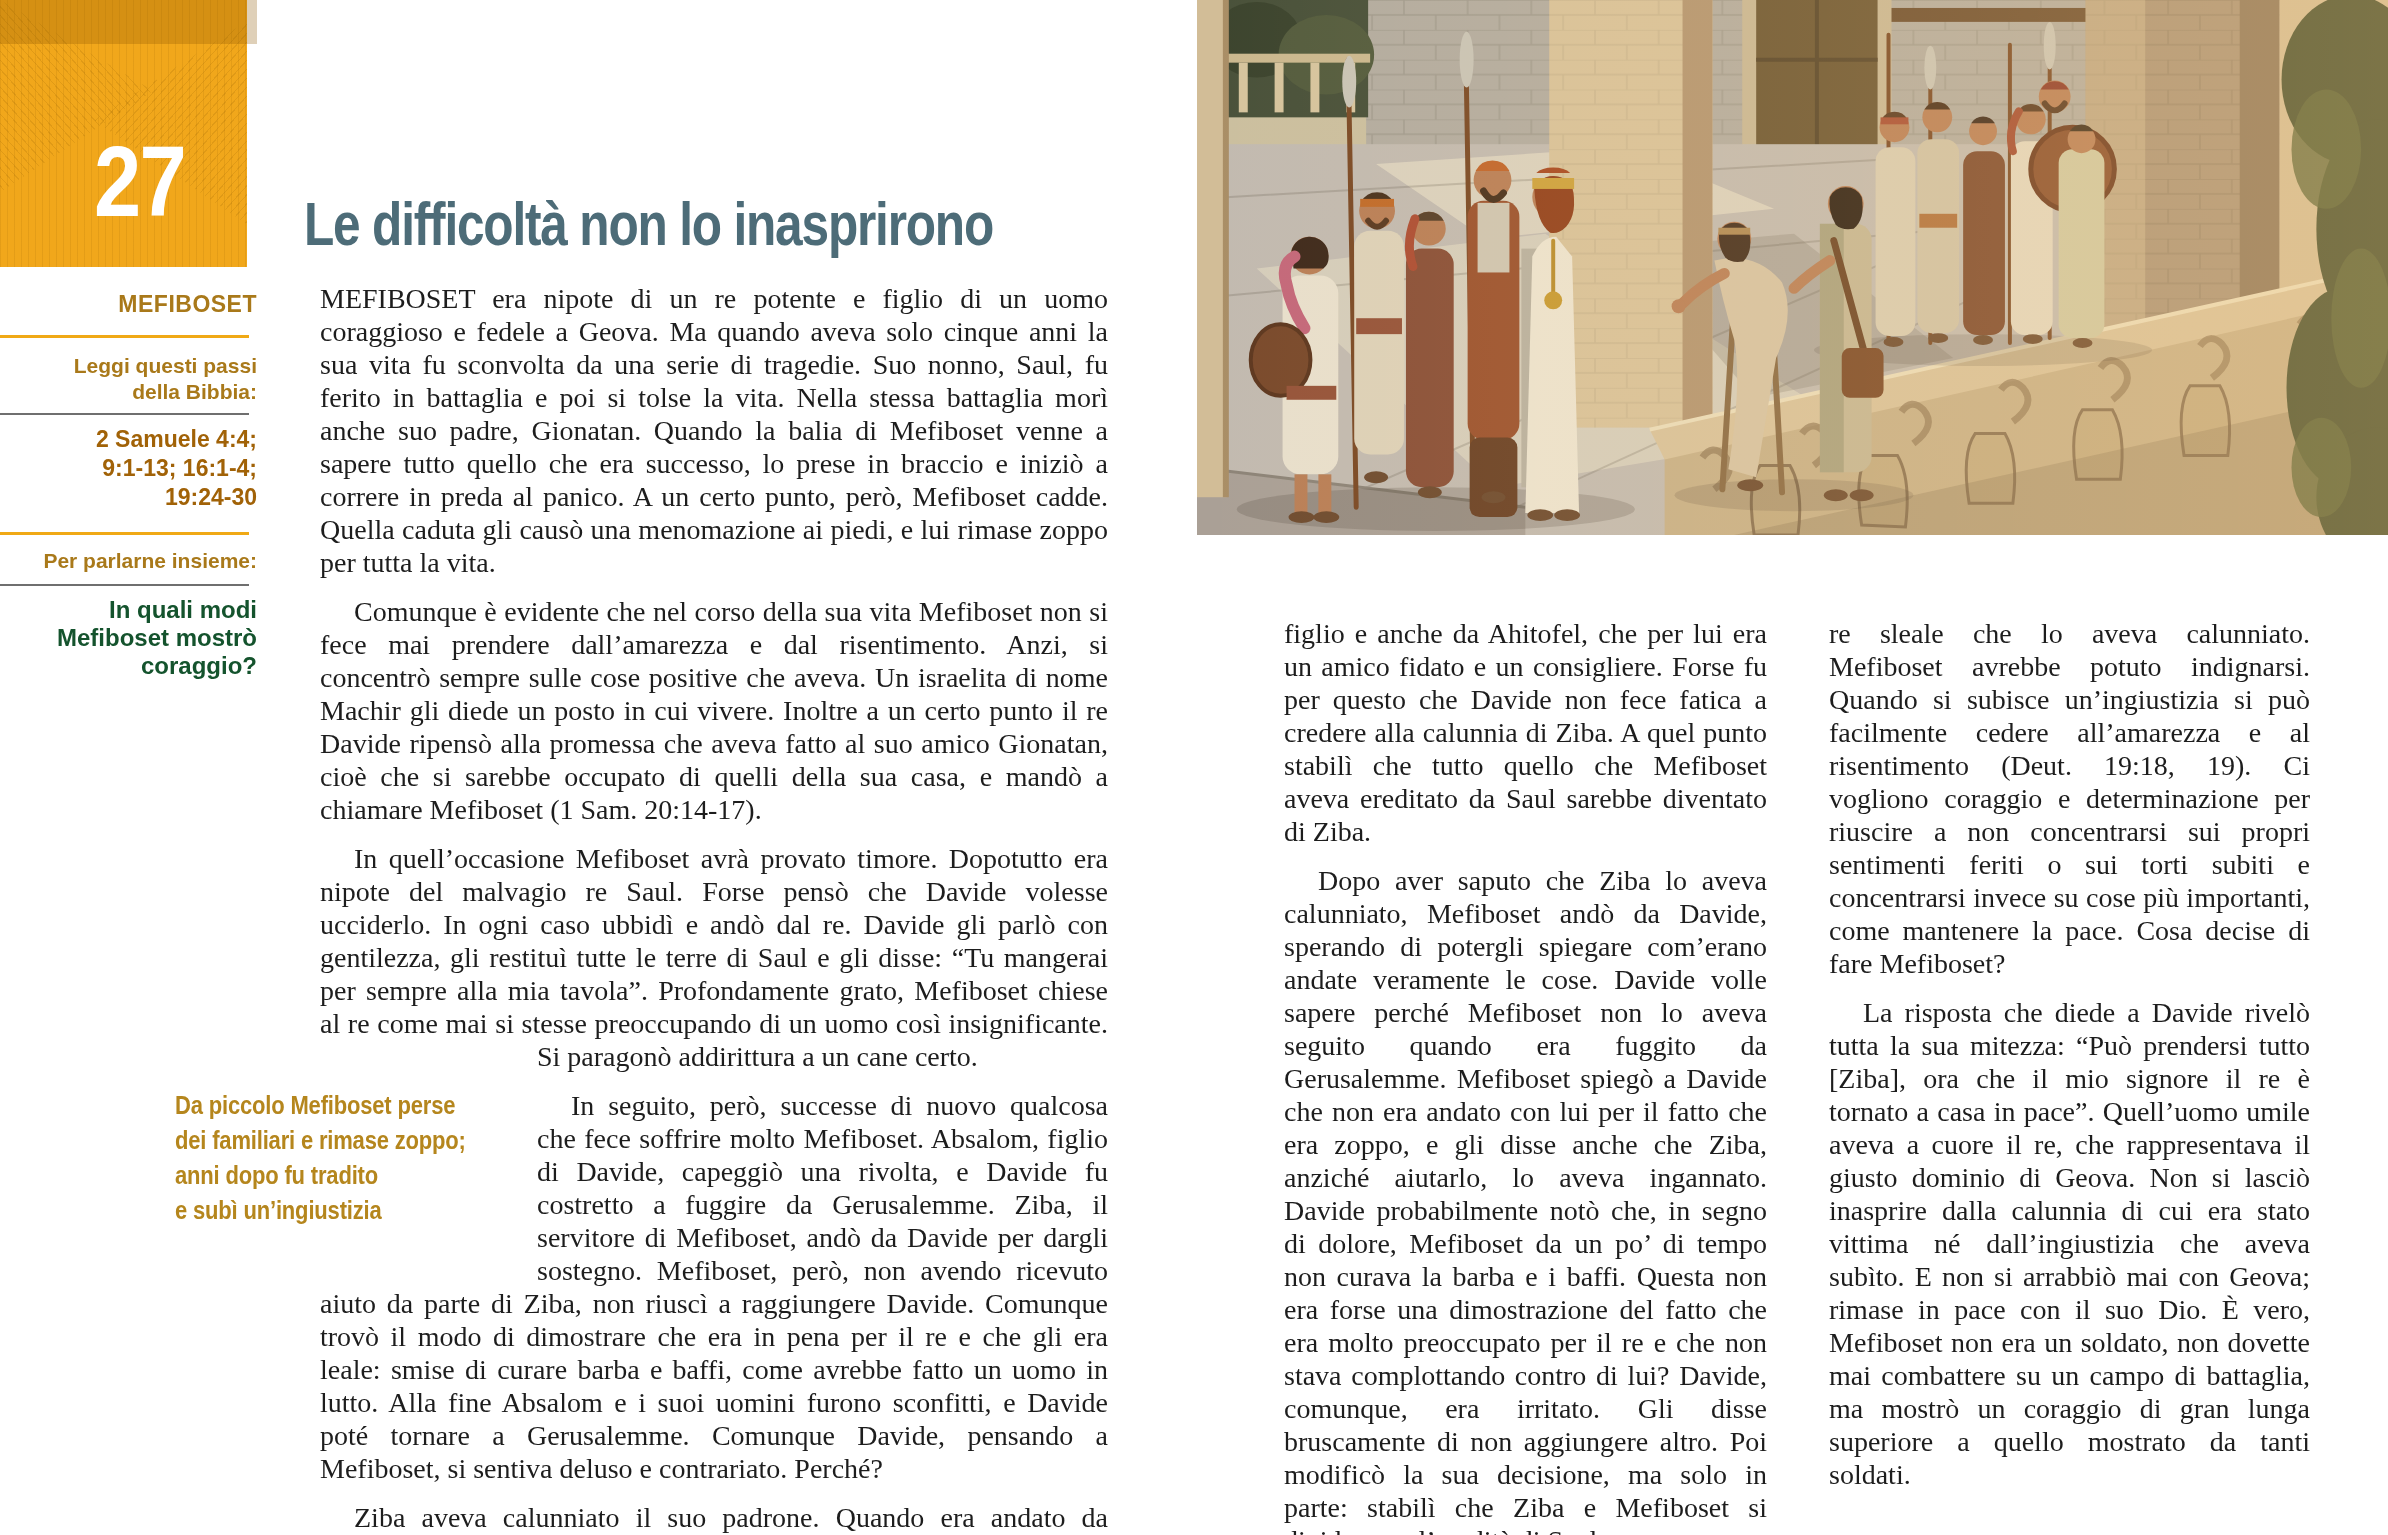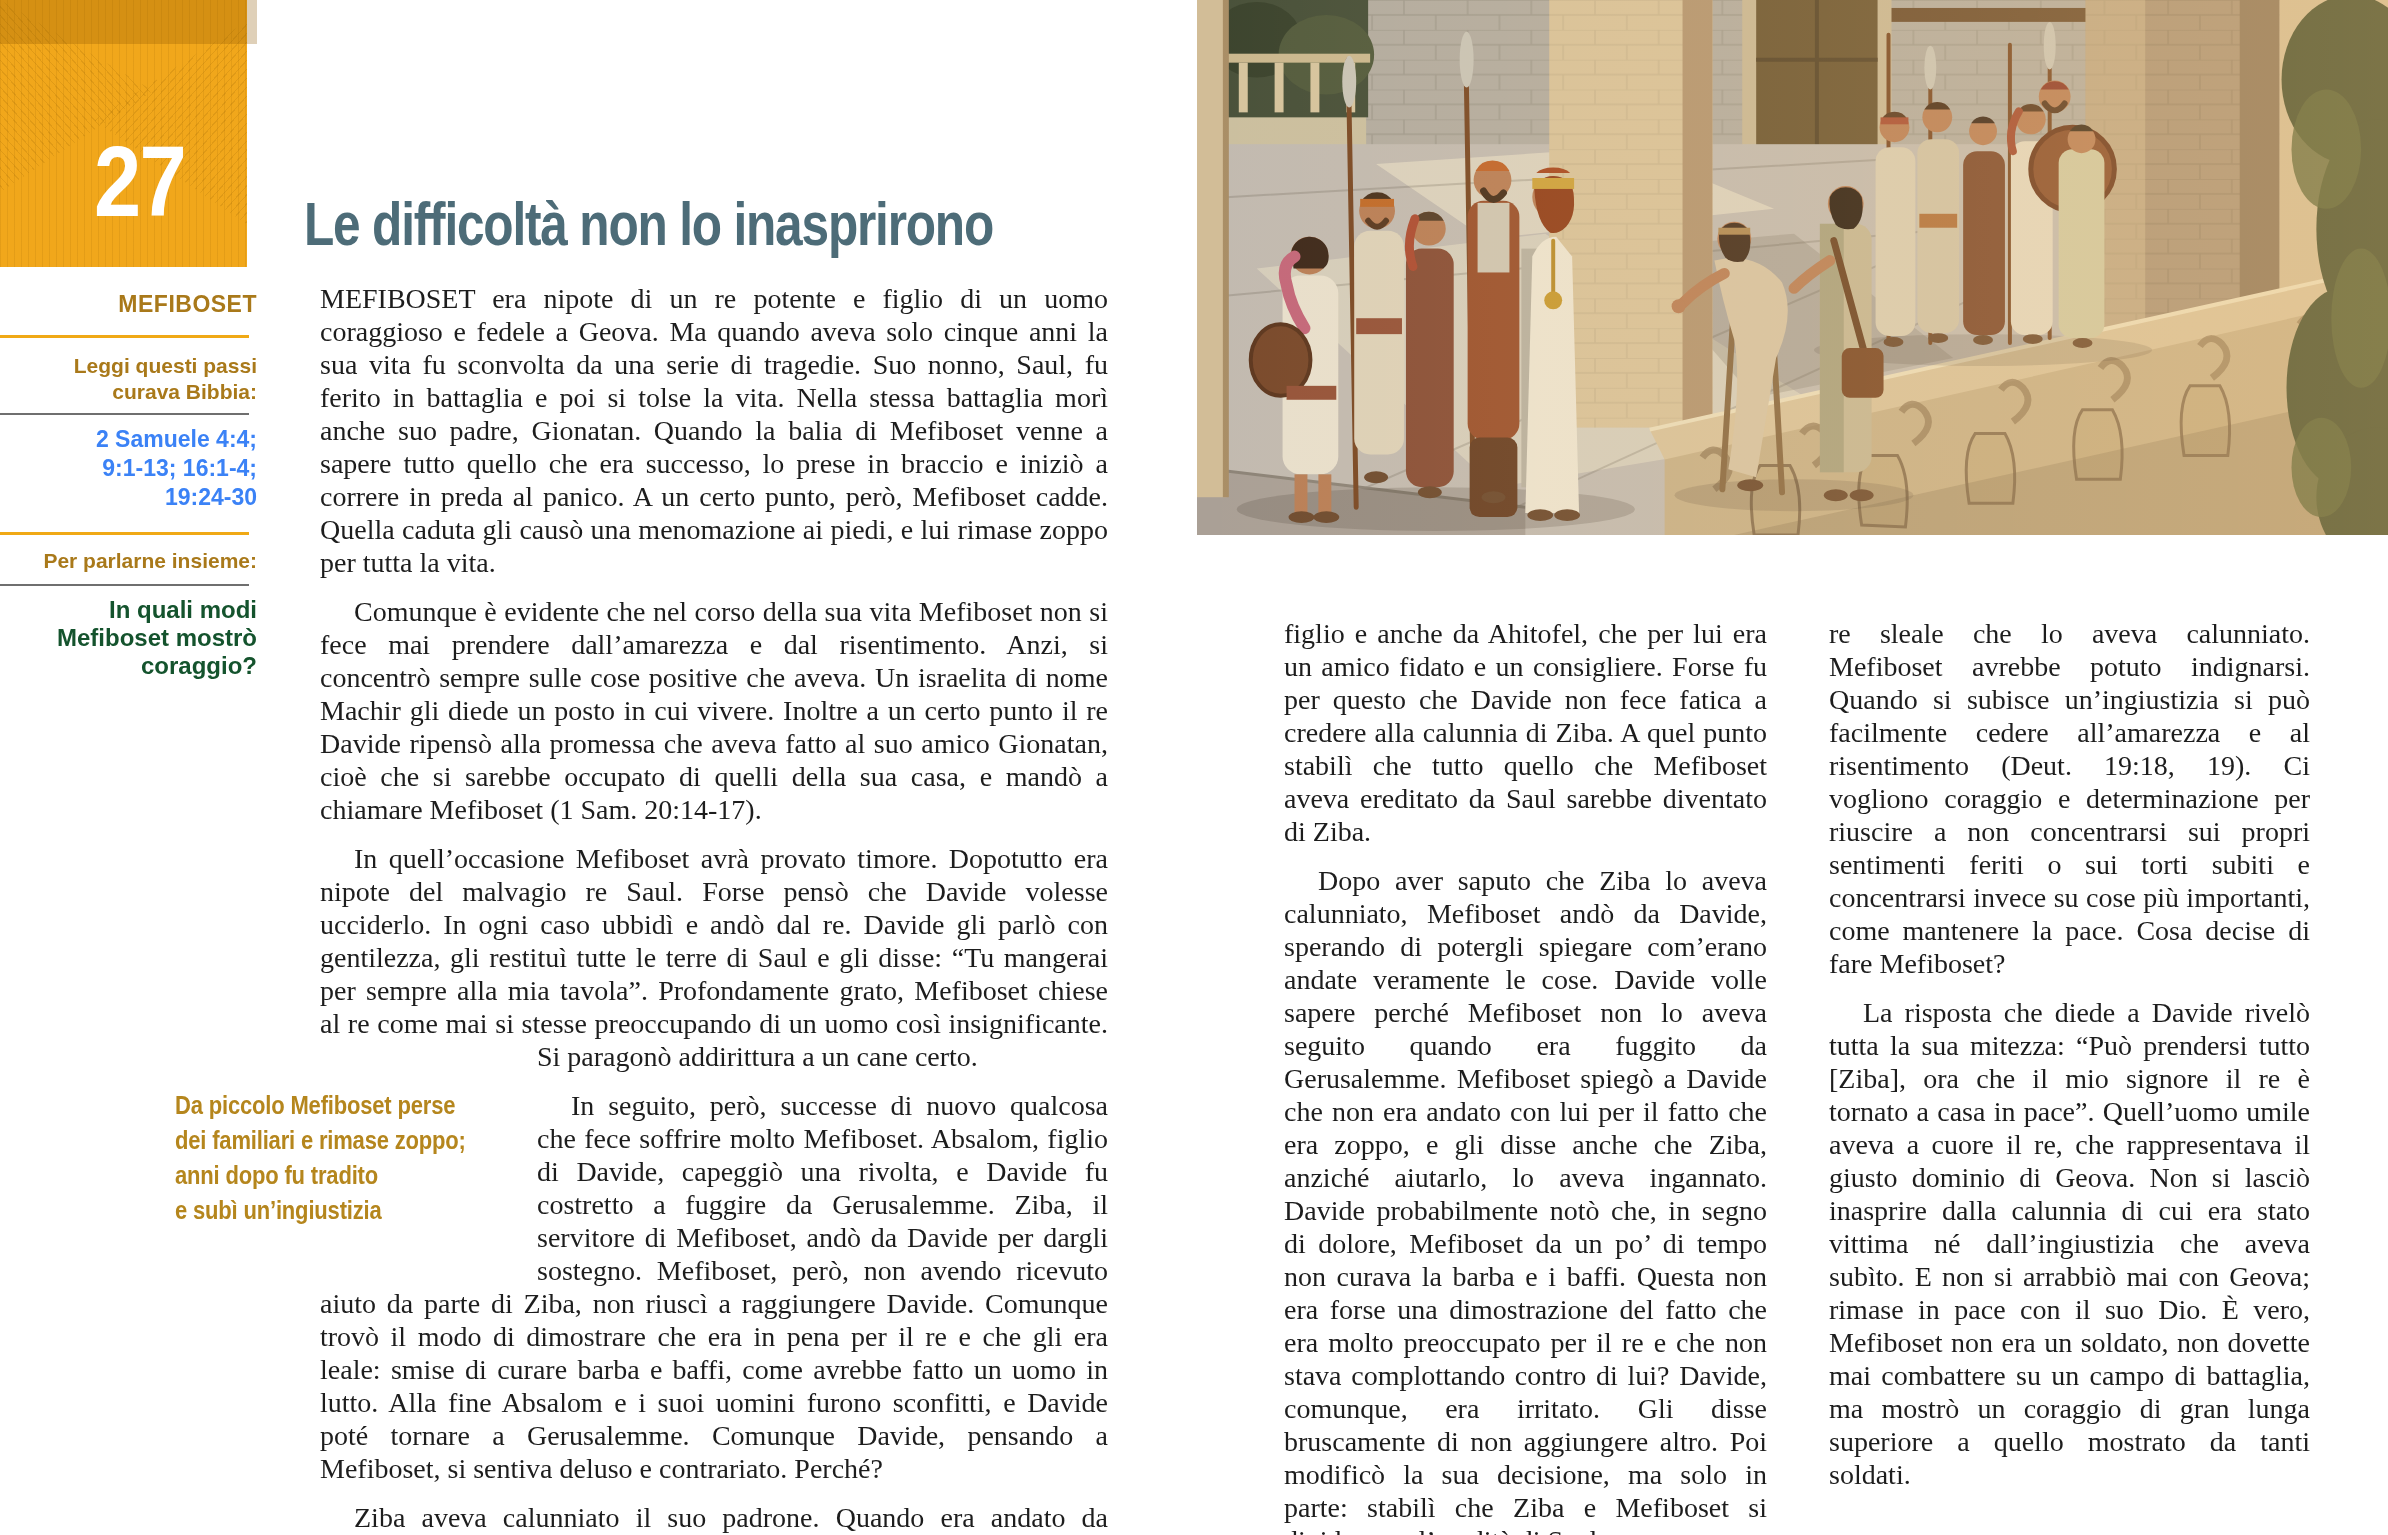--- a/index.html
+++ b/index.html
@@ -18,21 +18,21 @@
   .chapter-number{position:absolute;left:94px;top:131px;color:#ffffff;
         font:700 101px/101px "Liberation Sans",sans-serif;letter-spacing:-2px;
         transform:scaleX(.84);transform-origin:0 0;}
 
   
   .sidebar{position:absolute;left:0;top:0;width:249px;}
   .sb{position:absolute;left:8px;width:249px;text-align:right;white-space:pre-line;}
   .sb-gold{color:#a9791a;font:700 21px/26px "Liberation Sans",sans-serif;}
   .sb-name{top:291px;color:#a9791a;font:700 23px/27px "Liberation Sans",sans-serif;letter-spacing:0.5px;}
   .sb-read{top:353px;}
-  .sb-refs{top:425px;color:#3b82f6;font:700 23px/29px "Liberation Sans",sans-serif;}
+  .sb-refs{top:425px;color:#a16207;font:700 23px/29px "Liberation Sans",sans-serif;}
   .sb-disc{top:548px;}
   .sb-q{top:596px;color:#14532d;font:700 24px/28px "Liberation Sans",sans-serif;}
   .rule{position:absolute;left:0;width:249px;}
   .rule-gold{height:3px;background:#f0a915;}
   .rule-dark{height:2px;background:#6f6f6f;}
   .rg1{top:335px;} .rd1{top:413px;} .rg2{top:532px;} .rd2{top:584px;}
 
   
   .title{position:absolute;left:304px;top:149px;color:#4d6c78;white-space:nowrap;
         font:700 62px/66px "Liberation Sans",sans-serif;letter-spacing:-1.5px;
@@ -66,21 +66,21 @@
     <div class="tex tex2"></div>
     <div class="tex tex3"></div>
     <div class="chapter-band"></div>
     <div class="chapter-number">27</div>
   </div>
 
   <div class="sidebar">
     <div class="sb sb-name">MEFIBOSET</div>
     <div class="rule rule-gold rg1"></div>
     <div class="sb sb-gold sb-read">Leggi questi passi
-curava Bibbia:</div>
+della Bibbia:</div>
     <div class="rule rule-dark rd1"></div>
     <div class="sb sb-refs">2 Samuele 4:4;
 9:1-13; 16:1-4;
 19:24-30</div>
     <div class="rule rule-gold rg2"></div>
     <div class="sb sb-gold sb-disc">Per parlarne insieme:</div>
     <div class="rule rule-dark rd2"></div>
     <div class="sb sb-q">In quali modi
 Mefiboset mostrò
 coraggio?</div>

